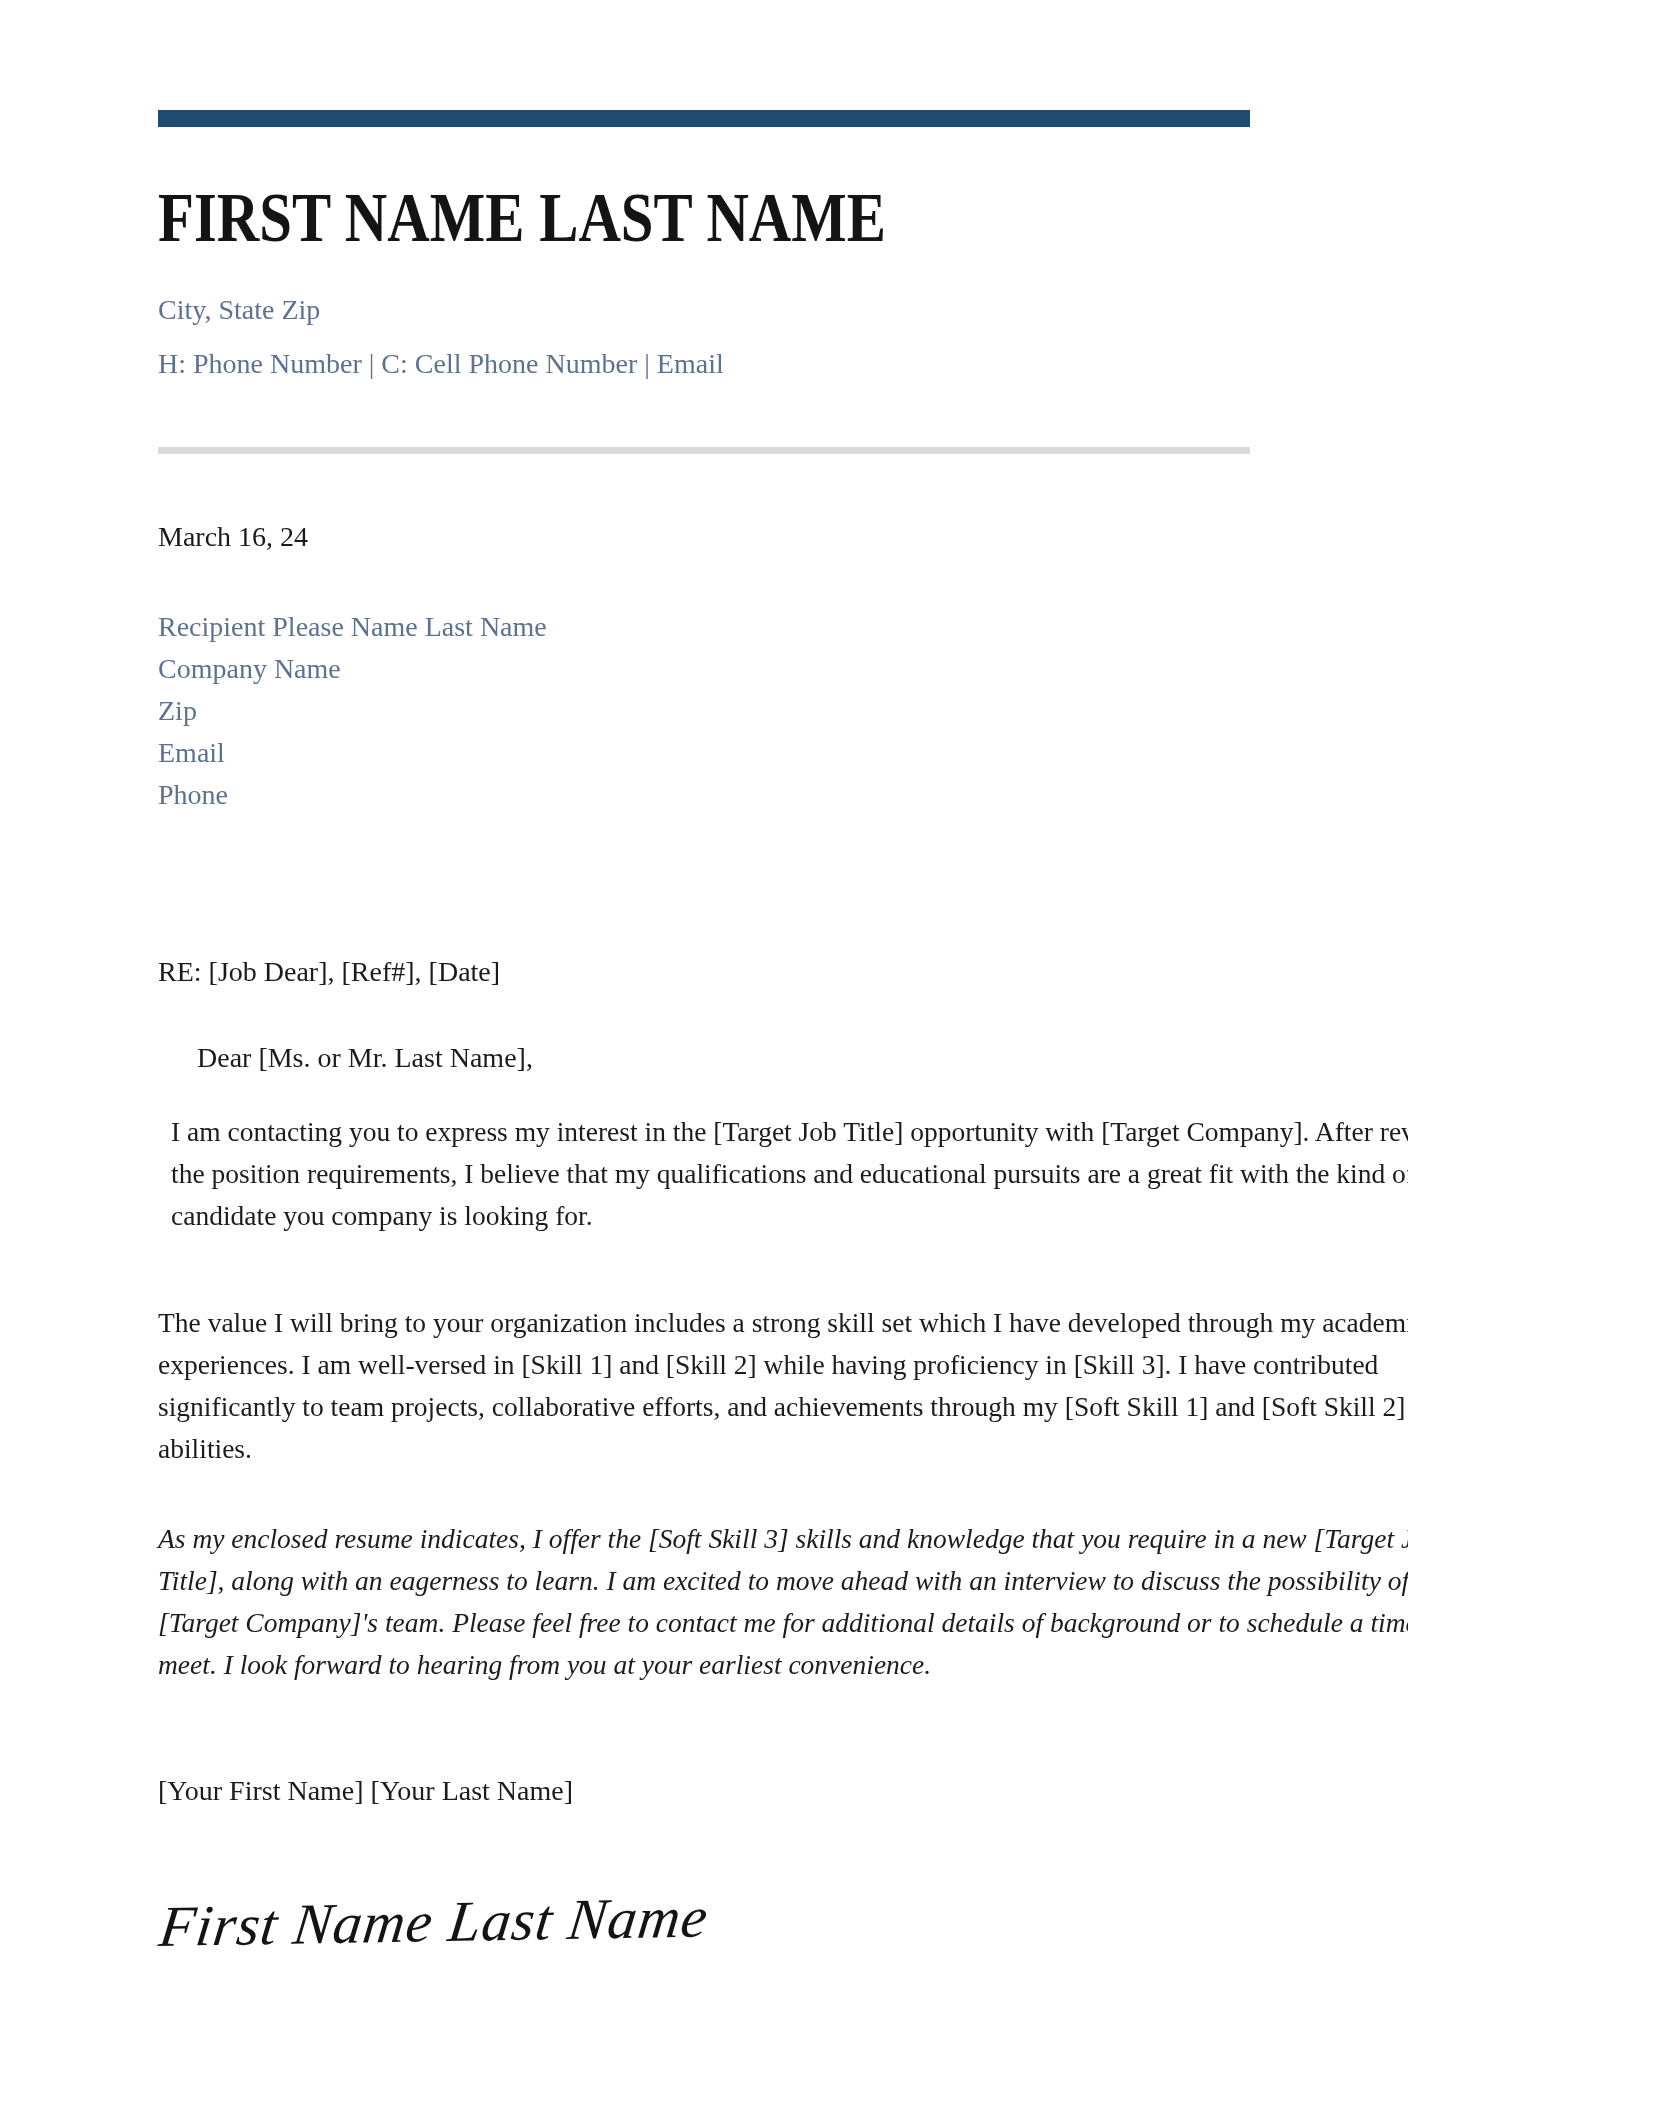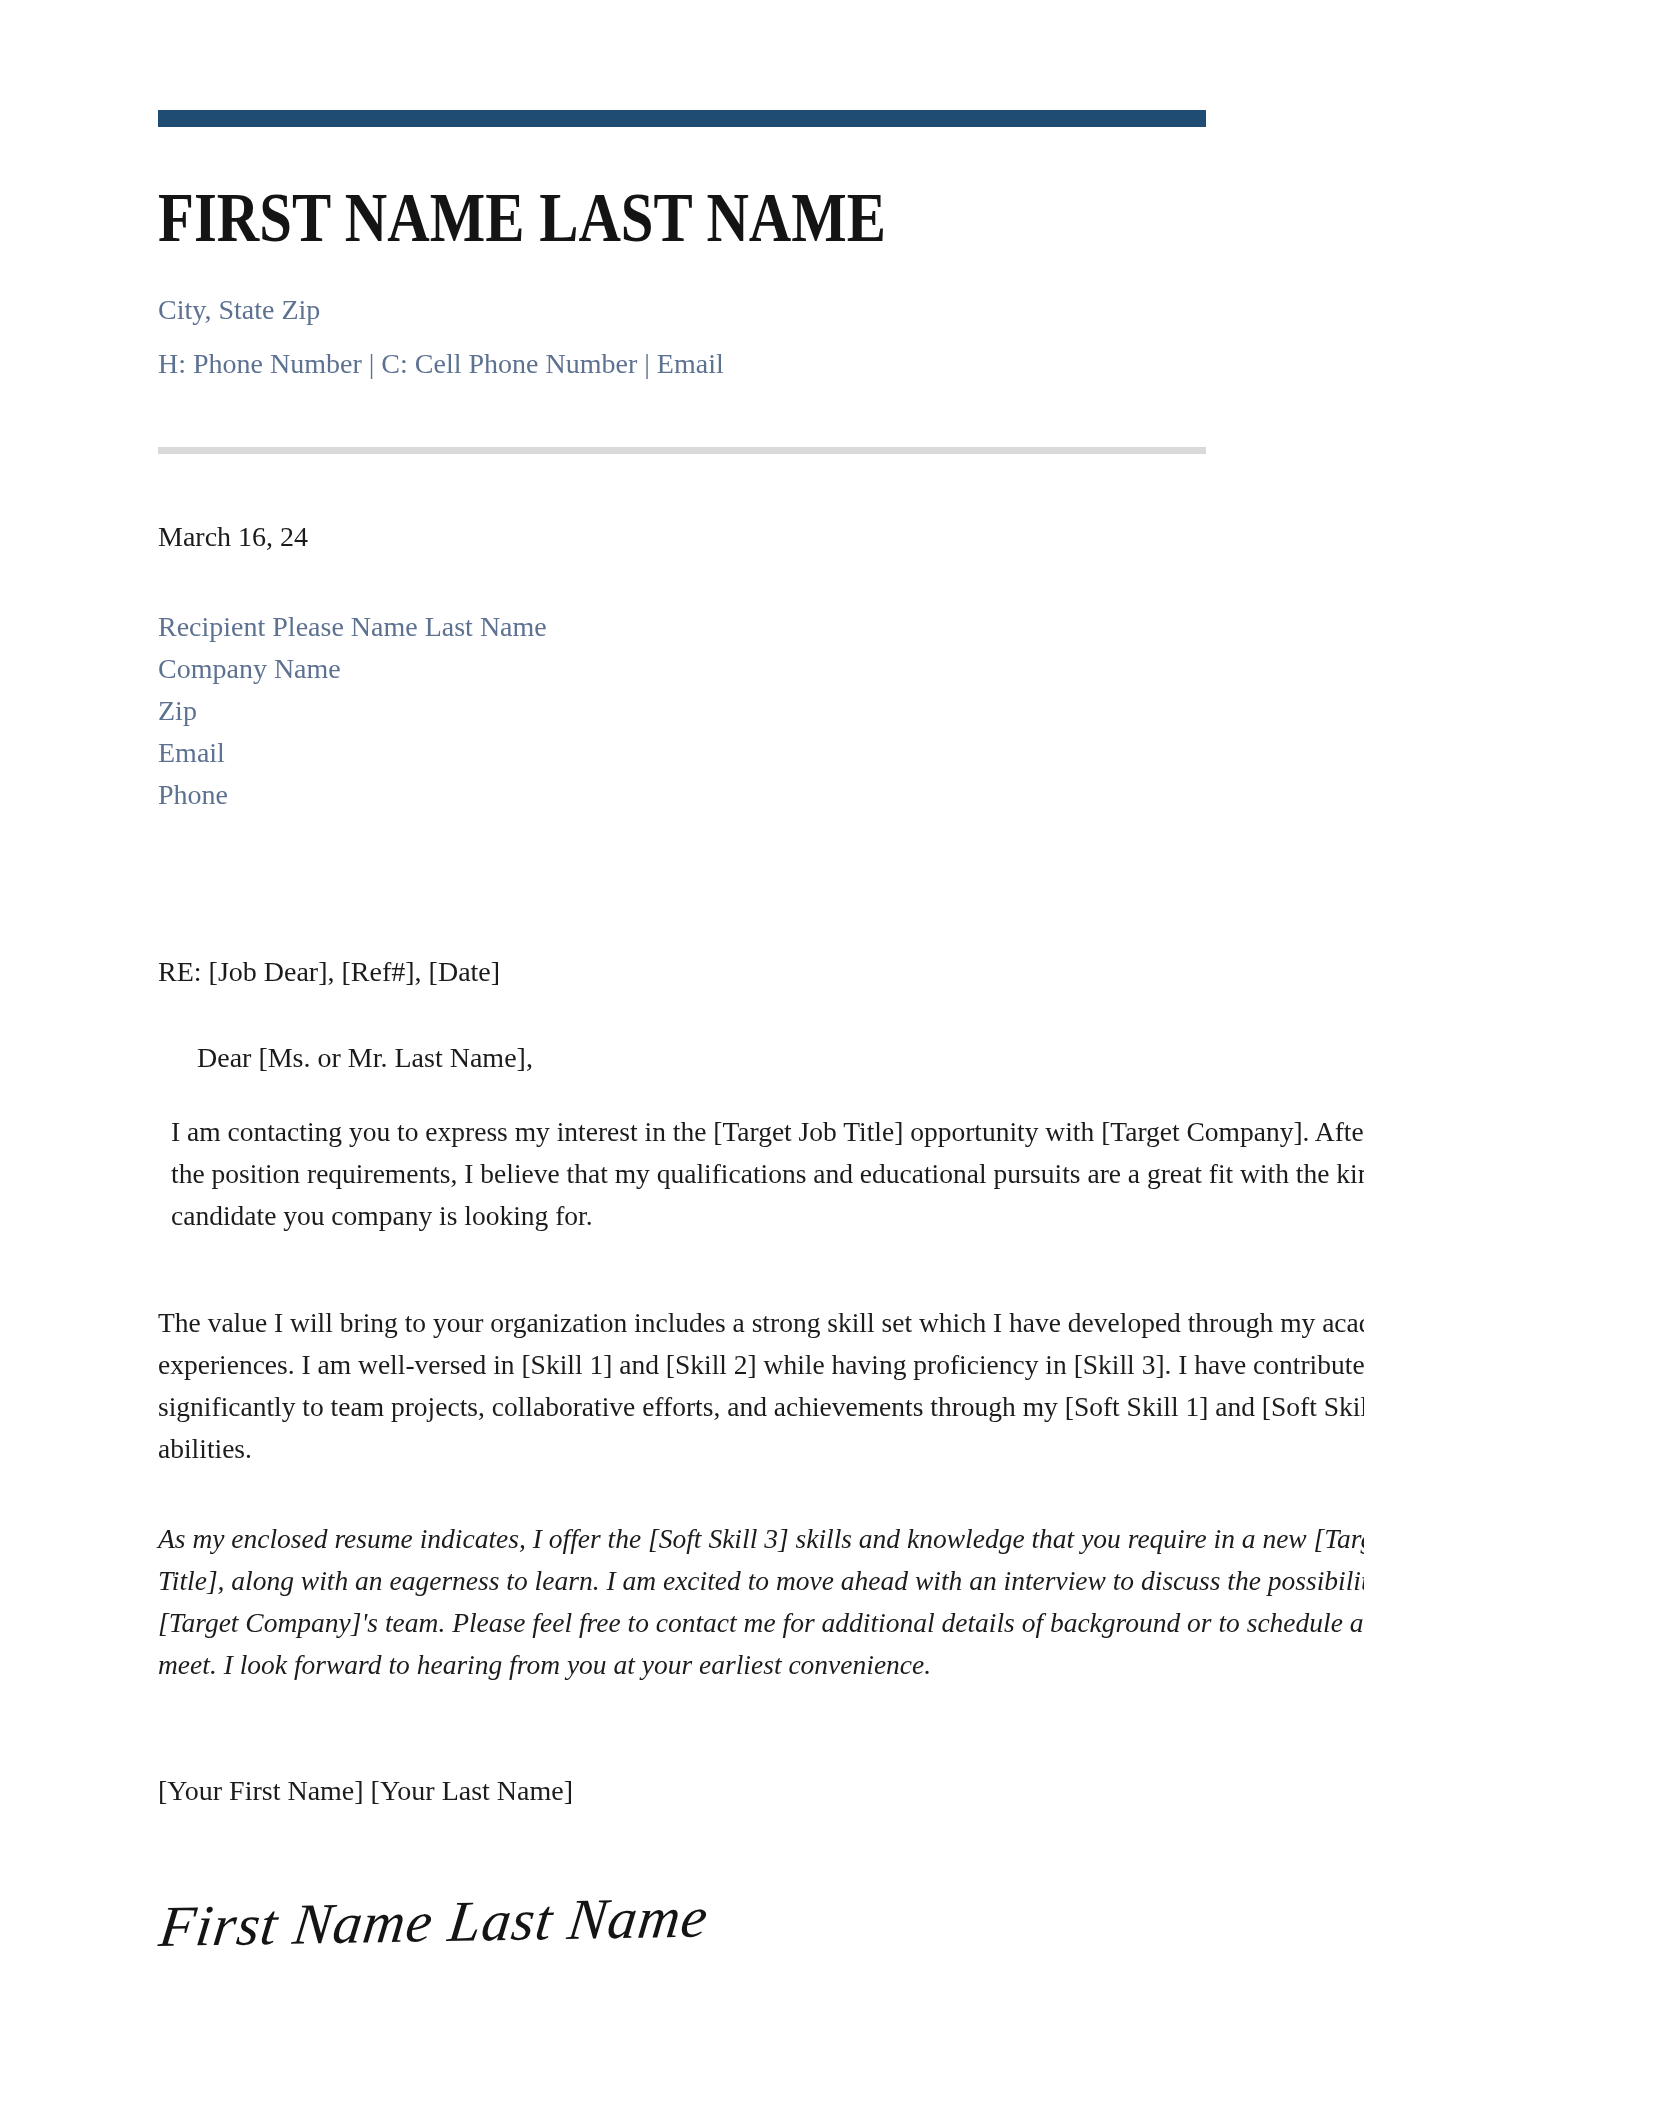--- a/index.html
+++ b/index.html
@@ -8,20 +8,21 @@
     background: #ffffff;
   }
   .page {
     position: relative;
     width: 1364px;
     height: 2120px;
     background: #ffffff;
     font-family: "Liberation Serif", "DejaVu Serif", serif;
     color: #1b1b1b;
     overflow: hidden;
+    padding-left: 44px;
   }
   .accent-bar {
     position: absolute;
     left: 158px;
     right: 158px;
     top: 110px;
     height: 17px;
     background: #1f4c72;
   }
   .name-heading {

